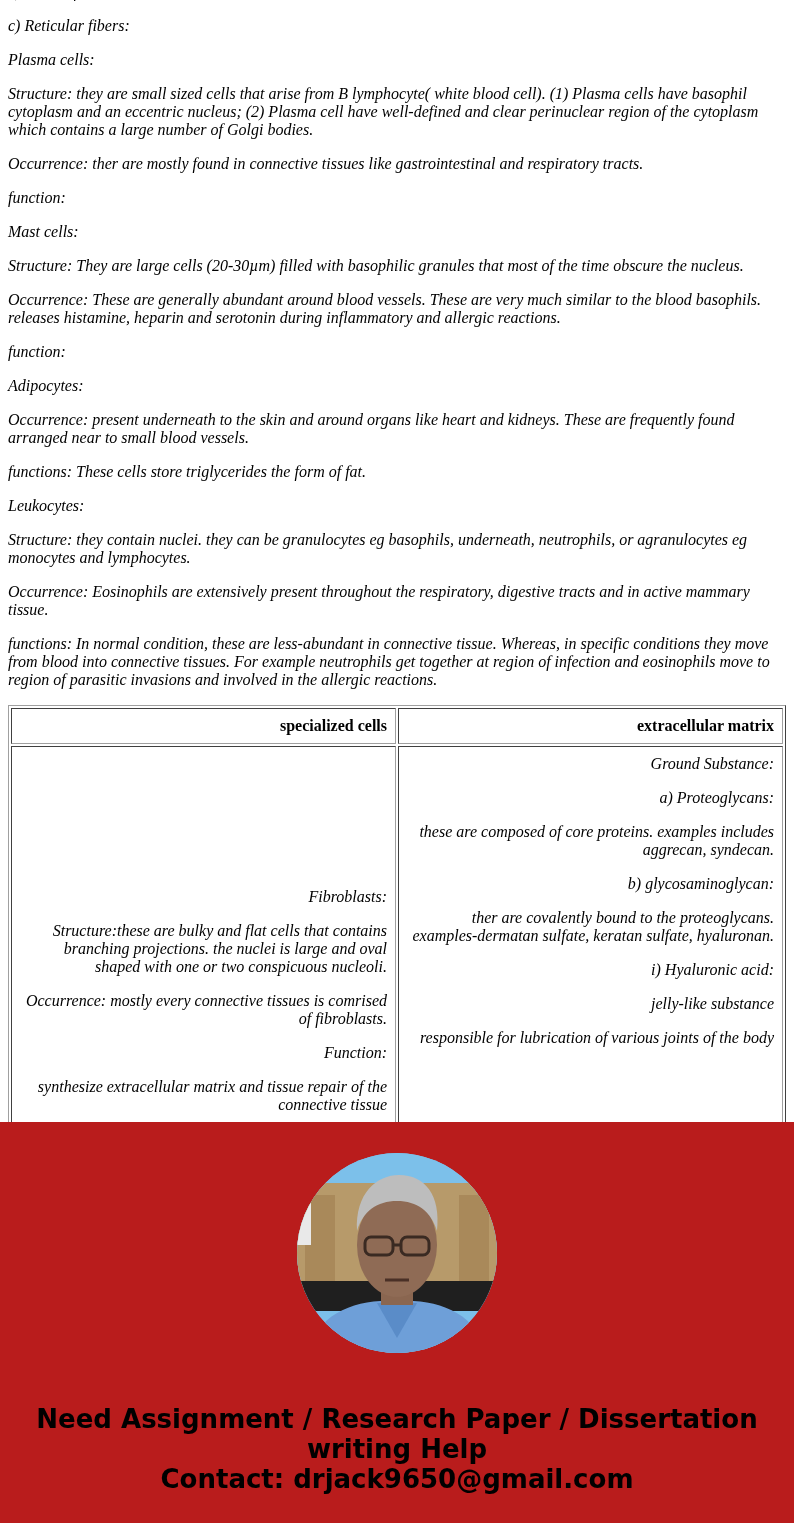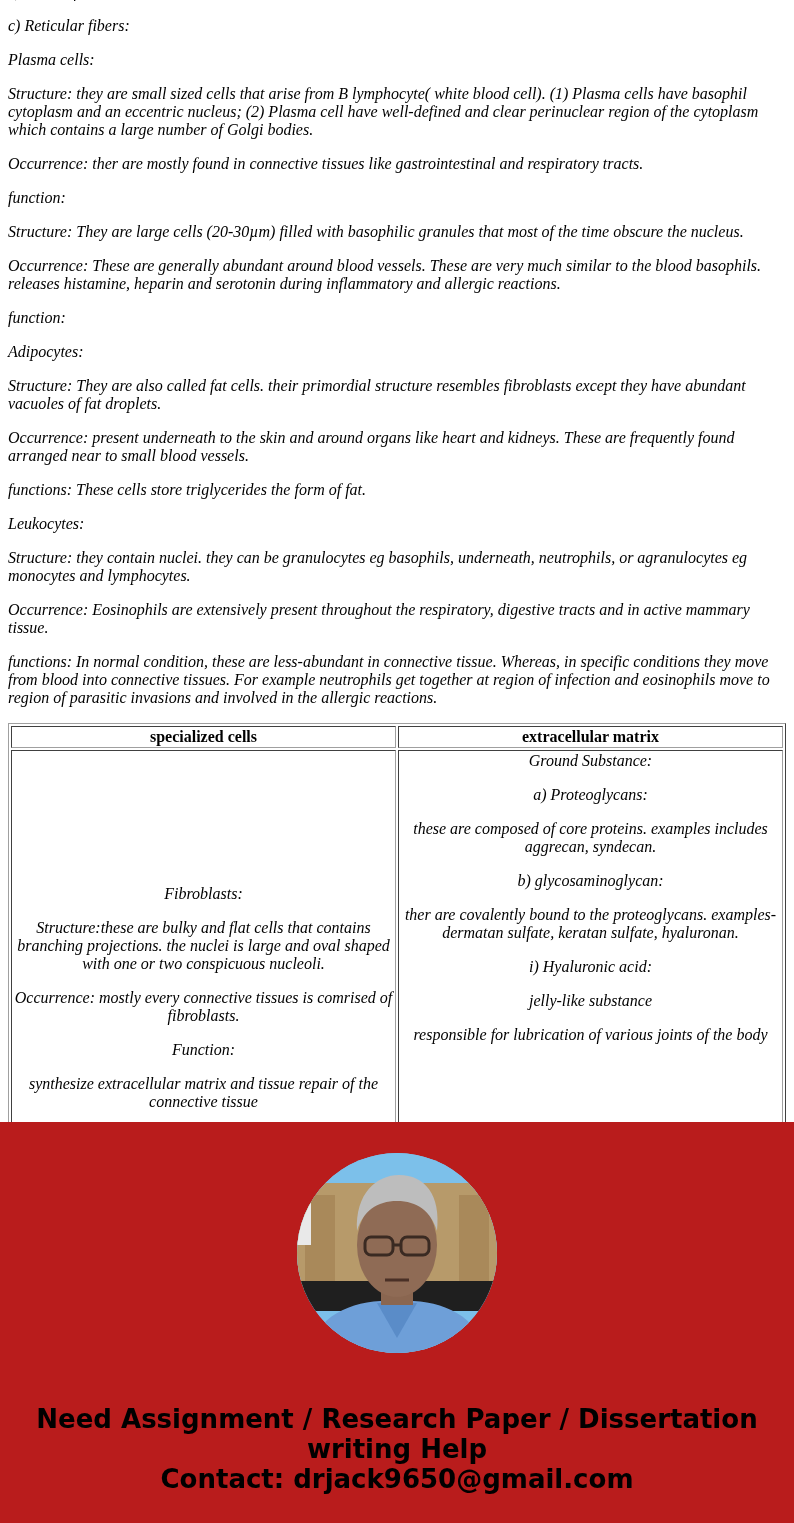--- a/index.html
+++ b/index.html
@@ -39,22 +39,22 @@
       border-collapse: separate;
       border-spacing: 2px;
       border: 1px solid;
       border-color: #a0a0a0 #404040 #404040 #a0a0a0;
       width: 778px;
       margin-top: 0;
     }
     table.compare th, table.compare td {
       border: 1px solid;
       border-color: #404040 #a0a0a0 #a0a0a0 #404040;
-      padding: 1px;
-      text-align: center;
+      padding: 8px;
+      text-align: right;
       font-size: 16px;
       line-height: 18px;
     }
     table.compare th {
       font-weight: bold;
       vertical-align: middle;
     }
     table.compare td {
       vertical-align: middle;
     }
@@ -99,25 +99,25 @@
 <body>
 
 <div class="doc-viewport">
   <div class="doc">
     <p>b) Elastic fibers:</p>
     <p>c) Reticular fibers:</p>
     <p>Plasma cells:</p>
     <p>Structure: they are small sized cells that arise from B lymphocyte( white blood cell). (1) Plasma cells have basophil cytoplasm and an eccentric nucleus; (2) Plasma cell have well-defined and clear perinuclear region of the cytoplasm which contains a large number of Golgi bodies.</p>
     <p>Occurrence: ther are mostly found in connective tissues like gastrointestinal and respiratory tracts.</p>
     <p>function:</p>
+    <p>Mast cells:</p>
     <p>Structure: They are large cells (20-30µm) filled with basophilic granules that most of the time obscure the nucleus.</p>
     <p>Occurrence: These are generally abundant around blood vessels. These are very much similar to the blood basophils. releases histamine, heparin and serotonin during inflammatory and allergic reactions.</p>
     <p>function:</p>
     <p>Adipocytes:</p>
-    <p>Structure: They are also called fat cells. their primordial structure resembles fibroblasts except they have abundant vacuoles of fat droplets.</p>
     <p>Occurrence: present underneath to the skin and around organs like heart and kidneys. These are frequently found arranged near to small blood vessels.</p>
     <p>functions: These cells store triglycerides the form of fat.</p>
     <p>Leukocytes:</p>
     <p>Structure: they contain nuclei. they can be granulocytes eg basophils, underneath, neutrophils, or agranulocytes eg monocytes and lymphocytes.</p>
     <p>Occurrence: Eosinophils are extensively present throughout the respiratory, digestive tracts and in active mammary tissue.</p>
     <p>functions: In normal condition, these are less-abundant in connective tissue. Whereas, in specific conditions they move from blood into connective tissues. For example neutrophils get together at region of infection and eosinophils move to region of parasitic invasions and involved in the allergic reactions.</p>
 
     <table class="compare">
       <thead>
         <tr>

